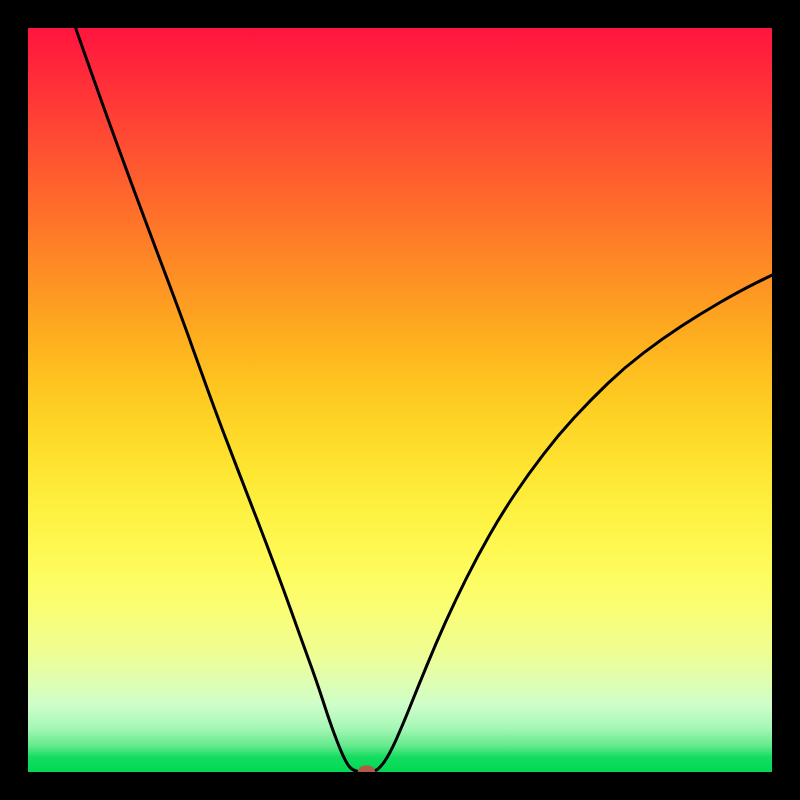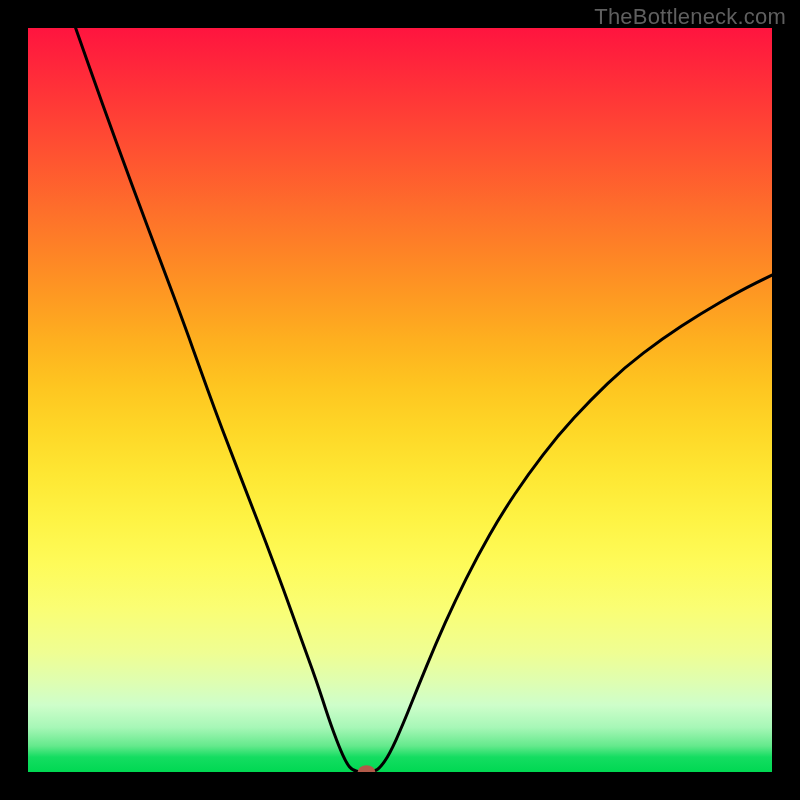--- a/index.html
+++ b/index.html
@@ -76,21 +76,20 @@
   }
   .marker {
     fill: #b25a49;
     stroke: none;
   }
 </style>
 </head>
 <body>
 
 <div class="frame">
-  <div class="watermark">TheBottleneck.com</div>
   <div class="plot-area">
     <svg class="plot-svg" viewBox="0 0 744 744" preserveAspectRatio="none">
       <path id="curve-left" class="curve" d="M 47.62 0.00 Q 47.62 0.00 61.01 37.94 Q 74.40 75.89 89.28 116.81 Q 104.16 157.73 119.04 197.16 Q 133.92 236.59 145.82 268.58 Q 157.73 300.58 165.17 321.41 Q 172.61 342.24 179.30 360.84 Q 186.00 379.44 194.18 401.02 Q 202.37 422.59 211.30 445.66 Q 220.22 468.72 229.15 491.78 Q 238.08 514.85 247.01 538.66 Q 255.94 562.46 264.12 585.53 Q 272.30 608.59 280.49 630.91 Q 288.67 653.23 294.62 671.83 Q 300.58 690.43 305.78 704.57 Q 310.99 718.70 314.71 726.89 Q 318.43 735.07 321.41 738.79 Q 324.38 742.51 328.85 743.26 T 333.31 744.00"></path>
       <path id="curve-right" class="curve" d="M 343.73 744.00 Q 343.73 744.00 347.45 742.51 Q 351.17 741.02 356.38 733.58 Q 361.58 726.14 368.28 711.26 Q 374.98 696.38 382.42 677.78 Q 389.86 659.18 398.78 637.61 Q 407.71 616.03 417.38 594.46 Q 427.06 572.88 438.22 550.56 Q 449.38 528.24 461.28 507.41 Q 473.18 486.58 486.58 466.49 Q 499.97 446.40 514.85 427.06 Q 529.73 407.71 546.10 389.86 Q 562.46 372.00 579.58 355.63 Q 596.69 339.26 615.29 325.13 Q 633.89 310.99 653.23 298.34 Q 672.58 285.70 691.92 274.54 Q 711.26 263.38 727.63 255.19 T 744.00 247.01"></path>
       <ellipse id="marker" class="marker" cx="338.52" cy="744.00" rx="8.93" ry="6.70" fill="#b25a49"></ellipse>
     </svg>
   </div>
 </div>
 
 </body></html>

